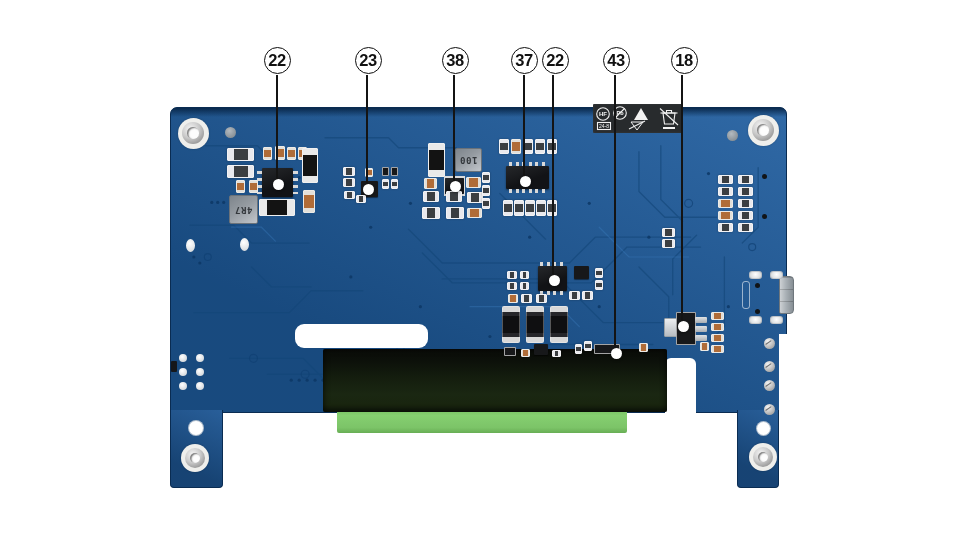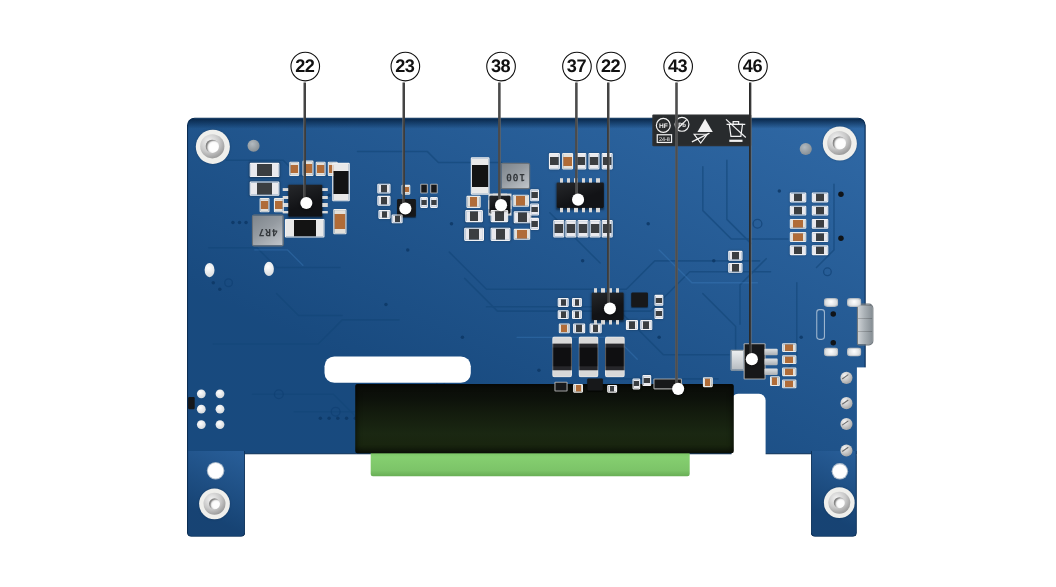--- a/index.html
+++ b/index.html
@@ -369,16 +369,16 @@
       <div class="abs co-dot" style="left: 519.5px; top: 175.5px;"></div>
       <div class="abs co-circle" style="left: 510.5px; top: 46.5px;">37</div>
       <div class="abs co-line" style="left: 551.7px; top: 75px; height: 205px;"></div>
       <div class="abs co-dot" style="left: 548.5px; top: 274.5px;"></div>
       <div class="abs co-circle" style="left: 541.5px; top: 46.5px;">22</div>
       <div class="abs co-line" style="left: 613.7px; top: 75px; height: 278px;"></div>
       <div class="abs co-dot" style="left: 610.5px; top: 347.5px;"></div>
       <div class="abs co-circle" style="left: 602.5px; top: 46.5px;">43</div>
       <div class="abs co-line" style="left: 680.7px; top: 75px; height: 251px;"></div>
       <div class="abs co-dot" style="left: 677.5px; top: 320.5px;"></div>
-      <div class="abs co-circle" style="left: 670.5px; top: 46.5px;">46</div>
+      <div class="abs co-circle" style="left: 670.5px; top: 46.5px;">18</div>
     </div>
 
 </div>
 
 </body></html>

